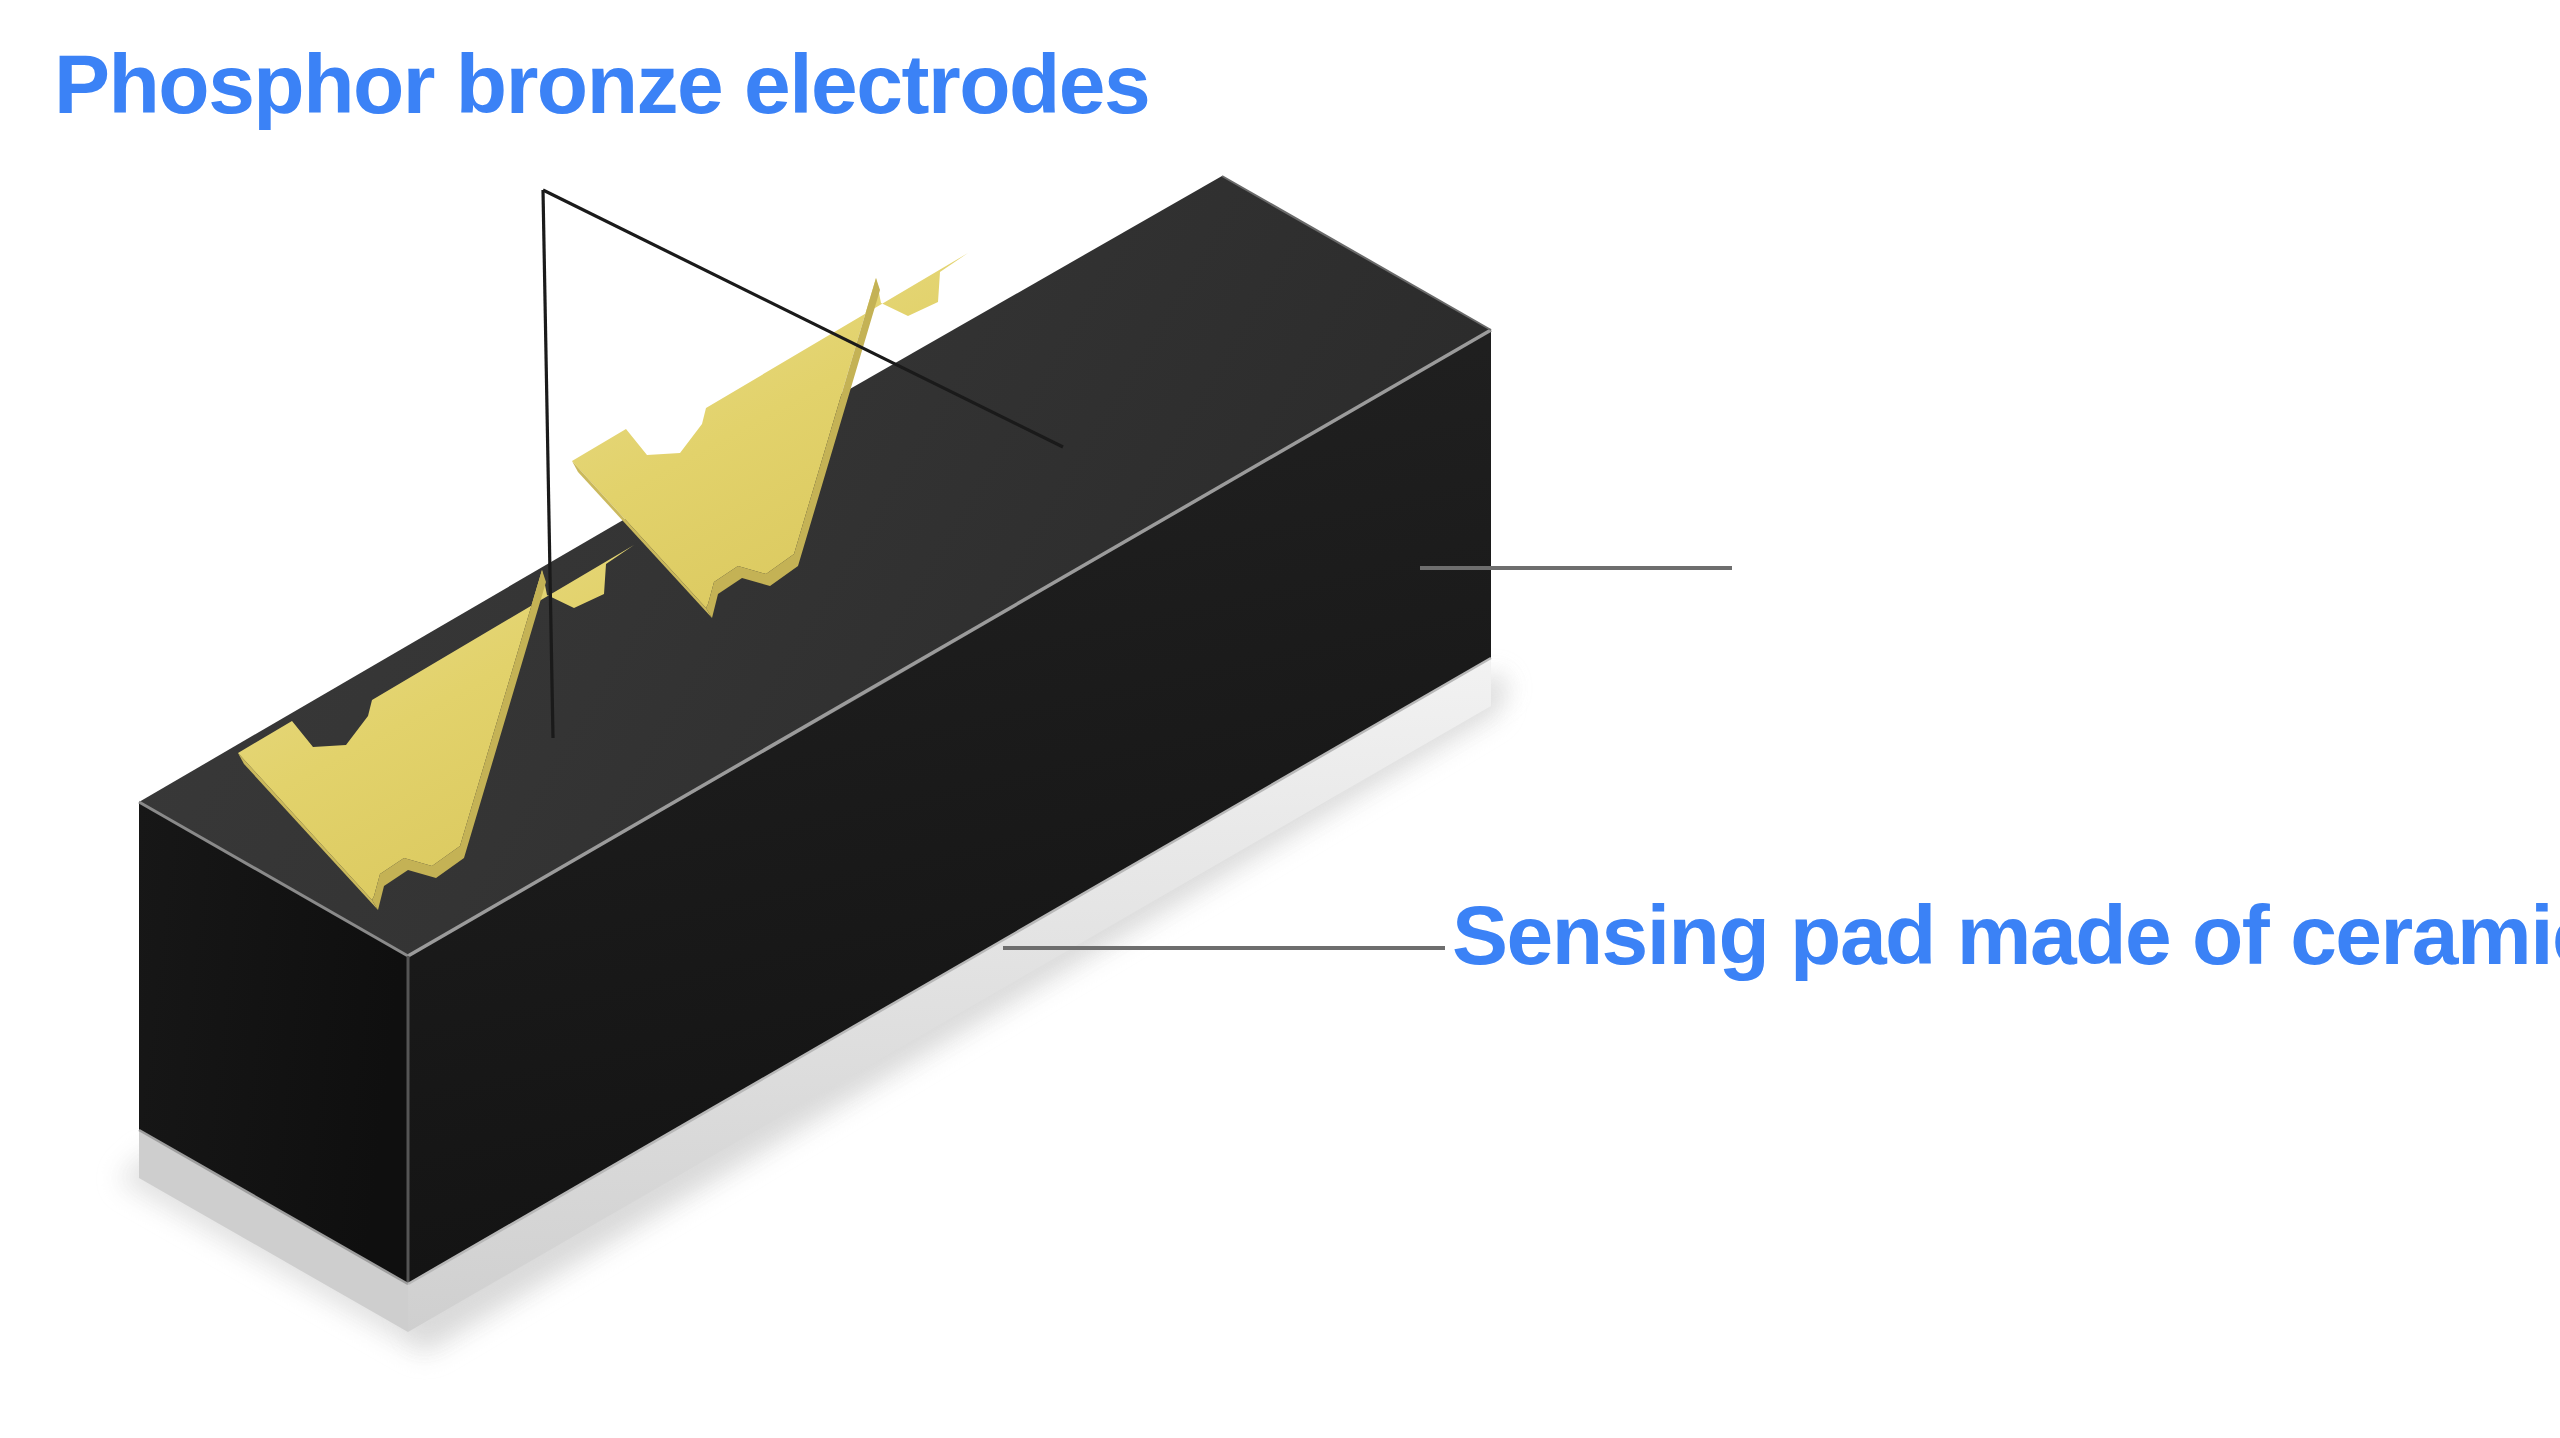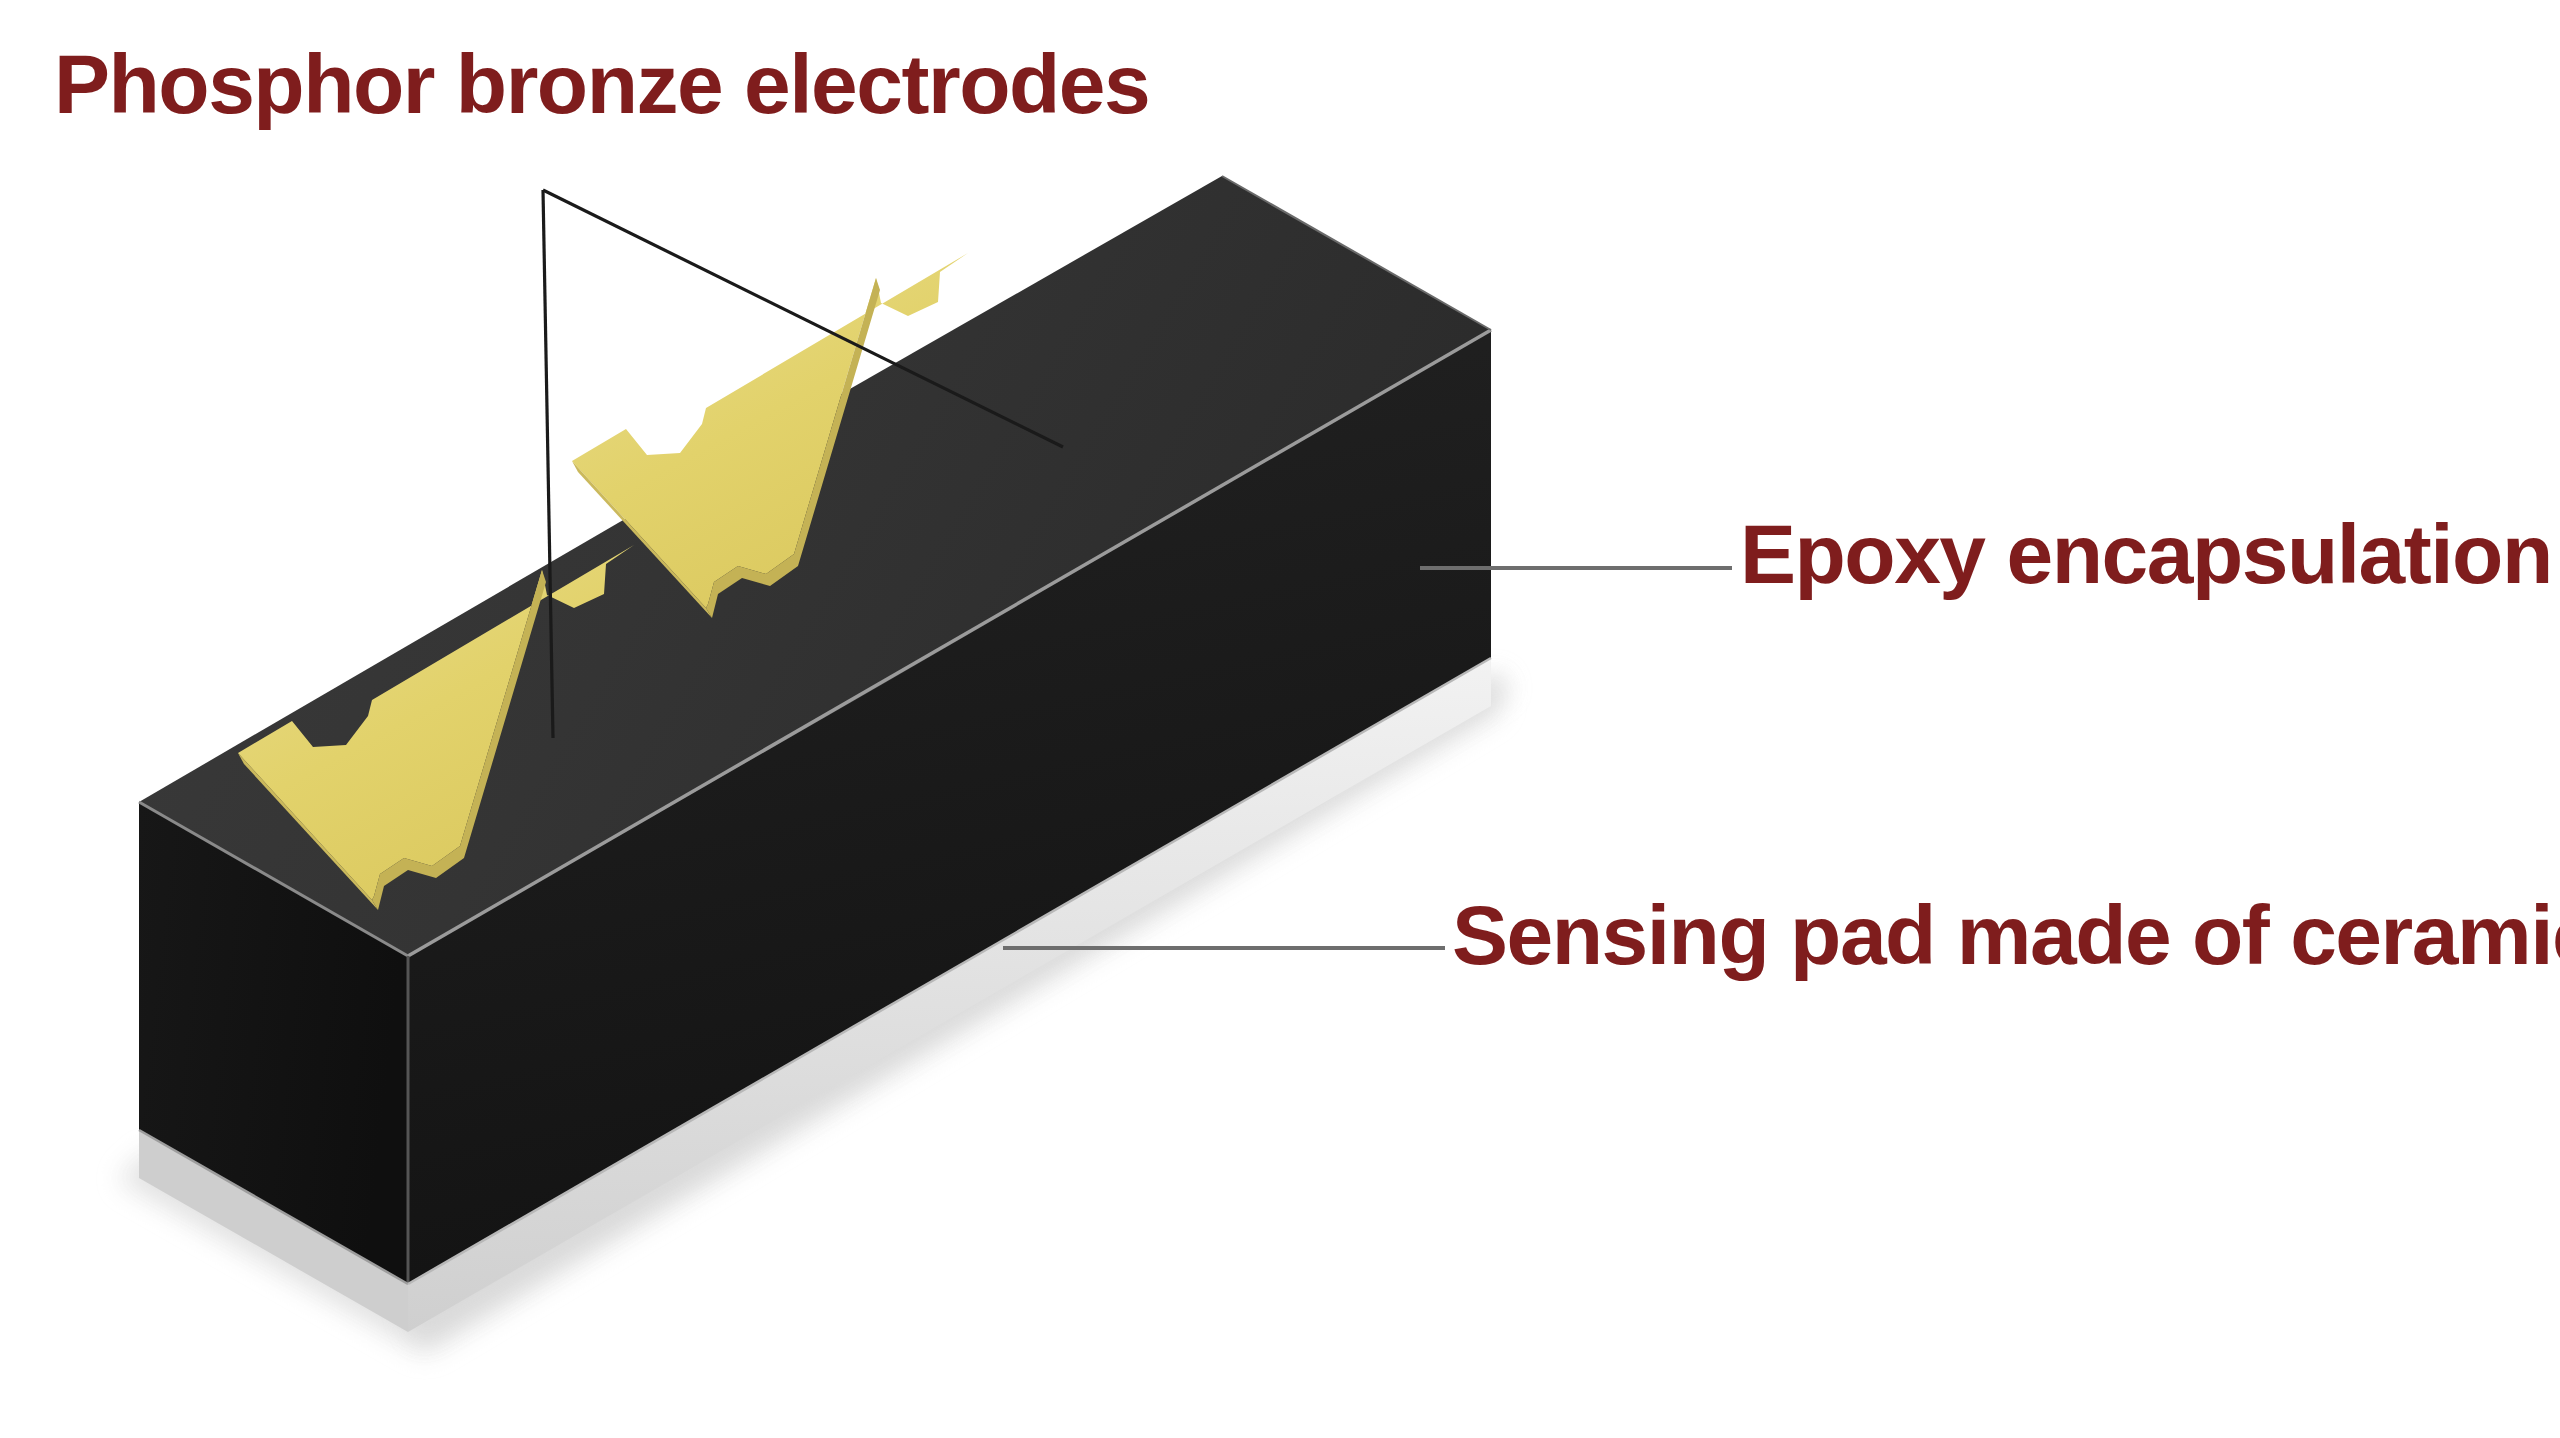--- a/index.html
+++ b/index.html
@@ -18,21 +18,21 @@
   #diagram-svg {
     position: absolute;
     left: 0;
     top: 0;
     width: 2560px;
     height: 1438px;
     display: block;
   }
   .callout-label {
     position: absolute;
-    color: #7f1d1d;
+    color: #3b82f6;
     font-family: "Liberation Sans", sans-serif;
     font-weight: bold;
     font-size: 84px;
     line-height: 1;
     letter-spacing: -1.5px;
     white-space: nowrap;
     -webkit-font-smoothing: antialiased;
   }
   #label-electrodes {
     left: 54px;
@@ -161,17 +161,16 @@
       <line x1="1420" y1="568" x2="1732" y2="568" stroke="#6e6e6e" stroke-width="4"></line>
     </g>
 
     <g>
       <line x1="1003" y1="948" x2="1445" y2="948" stroke="#6e6e6e" stroke-width="4"></line>
     </g>
   </svg>
 
   <div class="callout-label" id="label-electrodes">Phosphor bronze electrodes</div>
 
-  <div class="callout-label" id="label-epoxy">Epoxy encapsulation</div>
 
   <div class="callout-label" id="label-ceramic">Sensing pad made of ceramic</div>
 
 </div>
 
 </body></html>

